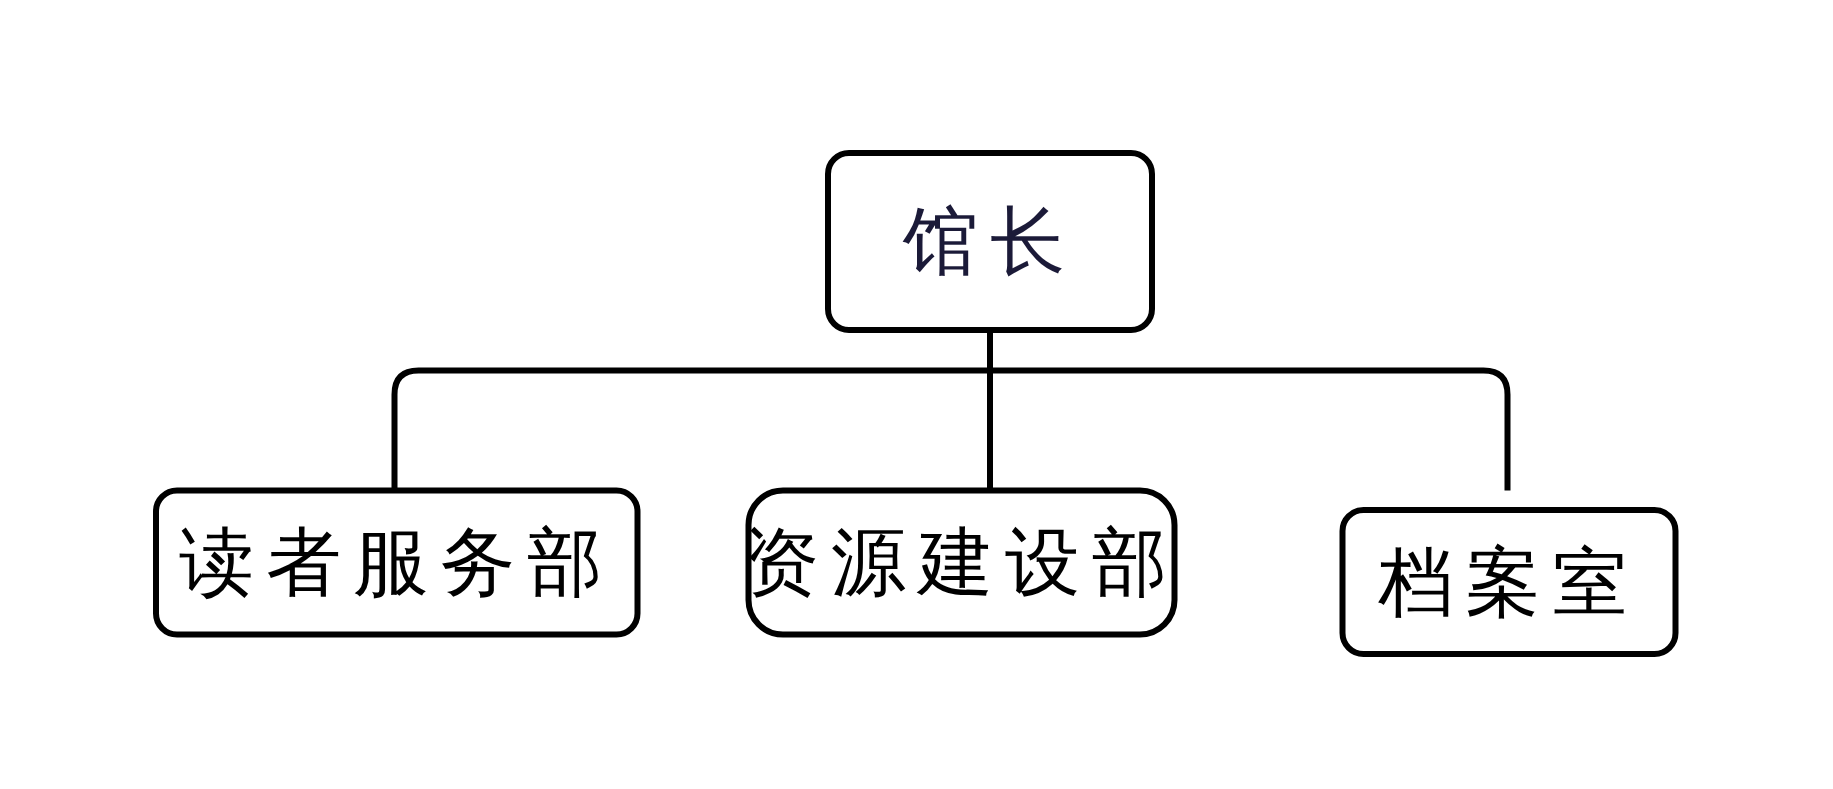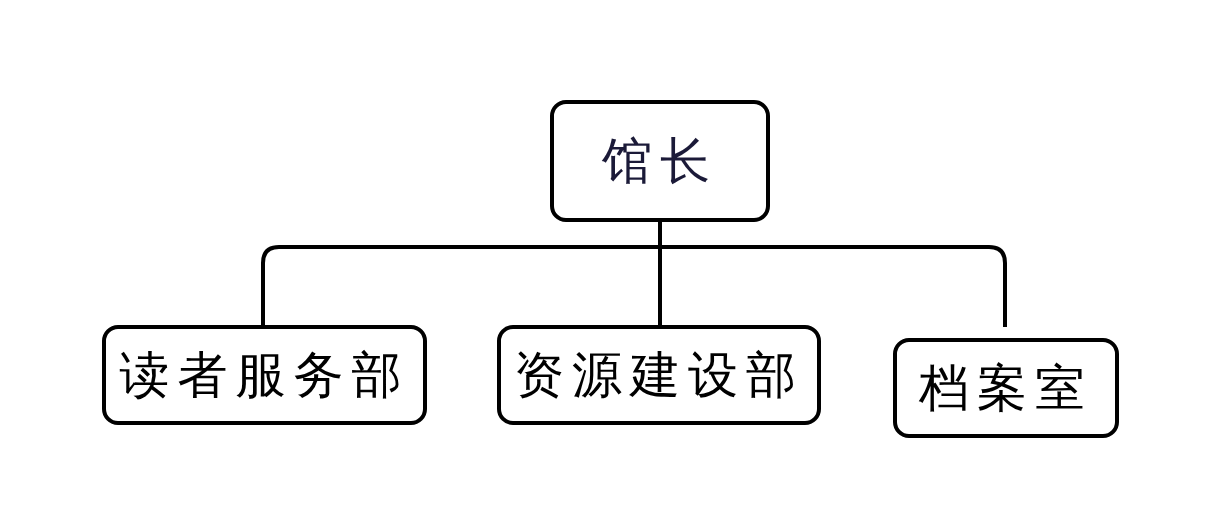--- a/index.html
+++ b/index.html
@@ -50,22 +50,23 @@
   }
   .node.child-1 {
     left: 102px;
     top: 325px;
     width: 325px;
     height: 100px;
   }
   .node.child-2 {
     left: 497px;
     top: 325px;
-    width: 324px;
+    width: 288px;
     height: 100px;
+    border-radius: 25px;
   }
   .node.child-3 {
     left: 893px;
     top: 325px;
     width: 226px;
     height: 100px;
     margin-top: 13px;
   }
 </style>
 </head>

